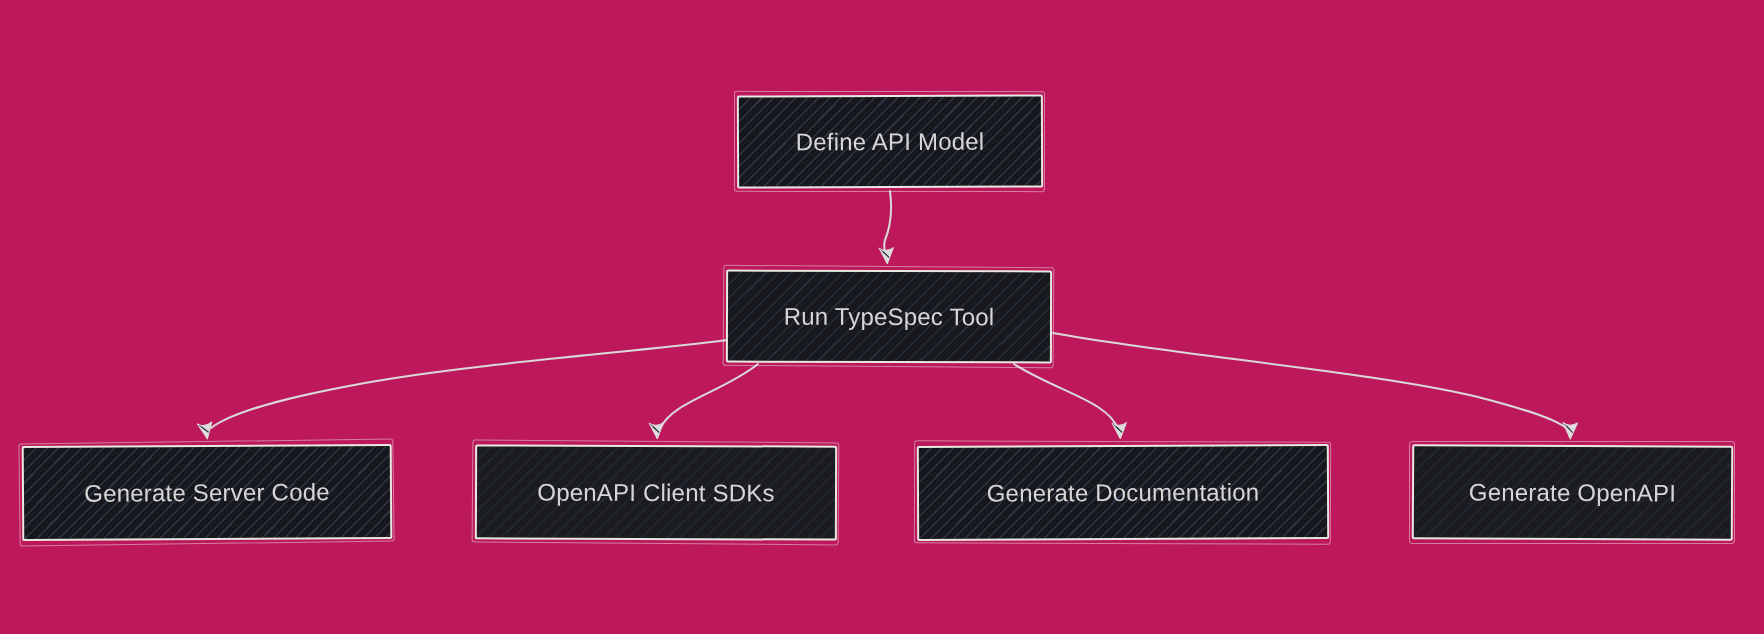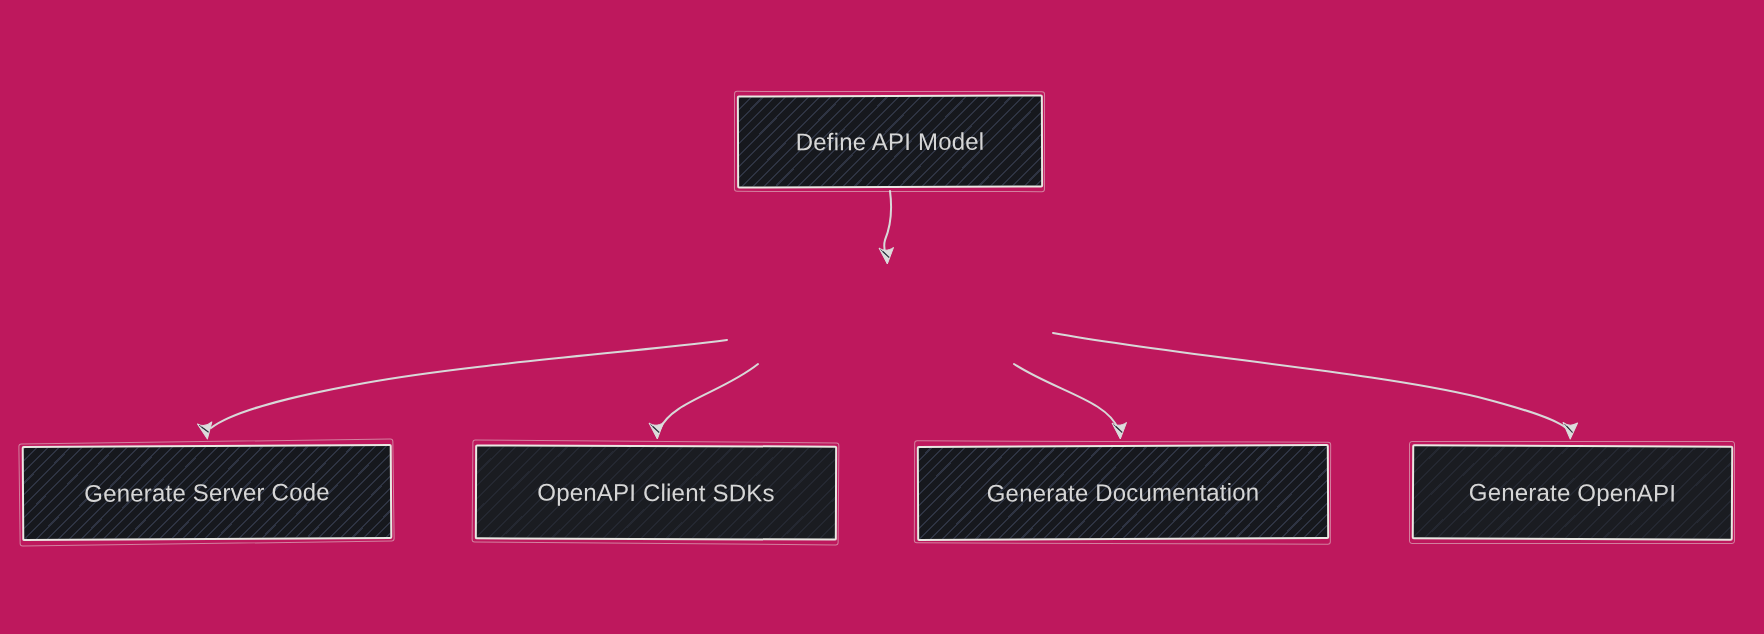--- a/index.html
+++ b/index.html
@@ -89,20 +89,23 @@
     <use href="#ah" transform="translate(1120,438)"></use>
 
     <path class="edge" d="M 1053 333 C 1180 356 1375 372 1478 397 C 1528 410 1555 419 1566 428"></path>
     <use href="#ah" transform="translate(1570,438) rotate(4)"></use>
   </svg>
 
   <div class="node" id="node-define">
     <span>Define API Model</span>
   </div>
 
+  <div class="node hatch-med" id="node-run">
+    <span>Run TypeSpec Tool</span>
+  </div>
 
   <div class="node" id="node-server">
     <span>Generate Server Code</span>
   </div>
 
   <div class="node hatch-soft" id="node-sdk">
     <span>OpenAPI Client SDKs</span>
   </div>
 
   <div class="node" id="node-docs">

